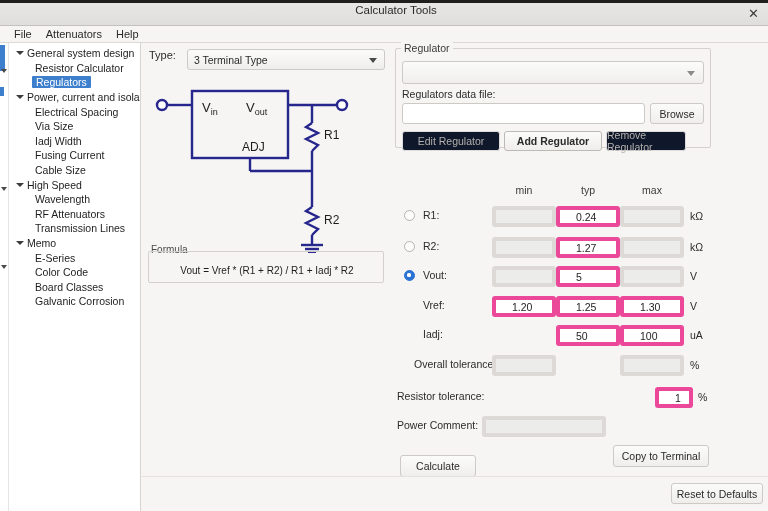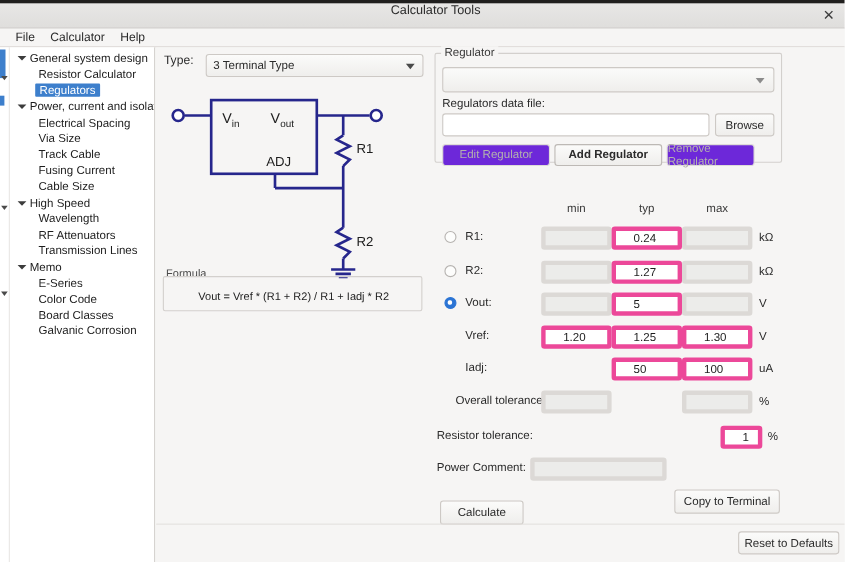--- a/index.html
+++ b/index.html
@@ -191,21 +191,21 @@
     box-sizing: border-box;
   }
   .btn {
     background: linear-gradient(#fbfbfa,#efeeec);
     border: 1px solid #cdc9c5; border-radius: 3px;
     box-sizing: border-box;
     display: flex; align-items: center; justify-content: center;
     font-size: 10.5px; color: #2b2b2b;
     cursor: default;
   }
-  .btn.disabled { color: #b4b1ae; background: #6d28d9; border-color: #dedbd8; }
+  .btn.disabled { color: #b4b1ae; background: #0f172a; border-color: #dedbd8; }
   .btn.default { font-weight: bold; border-color: #bdb9b5; }
   .browse-btn { position: absolute; left: 508px; top: 60px; width: 54px; height: 21px; }
   .edit-reg-btn   { position: absolute; left: 260px; top: 88px; width: 98px; height: 20px; }
   .add-reg-btn    { position: absolute; left: 362px; top: 88px; width: 98px; height: 20px; }
   .remove-reg-btn { position: absolute; left: 464px; top: 88px; width: 80px; height: 20px; }
   
   .col-head {
     position: absolute;
     font-size: 10.5px; color: #3a3a3a;
     text-align: center; width: 64px;
@@ -257,21 +257,21 @@
 <div class="app">
 
   <div class="titlebar">
     <div class="titlebar-strip"></div>
     <div class="title-text">Calculator Tools</div>
     <div class="close-btn">✕</div>
   </div>
 
   <div class="menubar">
     <div class="menu-item">File</div>
-    <div class="menu-item">Calculator</div>
+    <div class="menu-item">Attenuators</div>
     <div class="menu-item">Help</div>
   </div>
 
   <div class="edge-art">
     <div class="blue1"></div>
     <div class="blue2"></div>
     <div class="ar" style="top:26px"></div>
     <div class="ar" style="top:144px"></div>
     <div class="ar" style="top:222px"></div>
   </div>
@@ -295,21 +295,21 @@
         </span>
       <span class="tree-label">Power, current and isolation</span>
     </div>
     <div class="tree-row child">
       <span class="tree-label">Electrical Spacing</span>
     </div>
     <div class="tree-row child">
       <span class="tree-label">Via Size</span>
     </div>
     <div class="tree-row child">
-      <span class="tree-label">Track Cable</span>
+      <span class="tree-label">Iadj Width</span>
     </div>
     <div class="tree-row child">
       <span class="tree-label">Fusing Current</span>
     </div>
     <div class="tree-row child">
       <span class="tree-label">Cable Size</span>
     </div>
     <div class="tree-row group">
       <span class="caret">
           <i></i>

